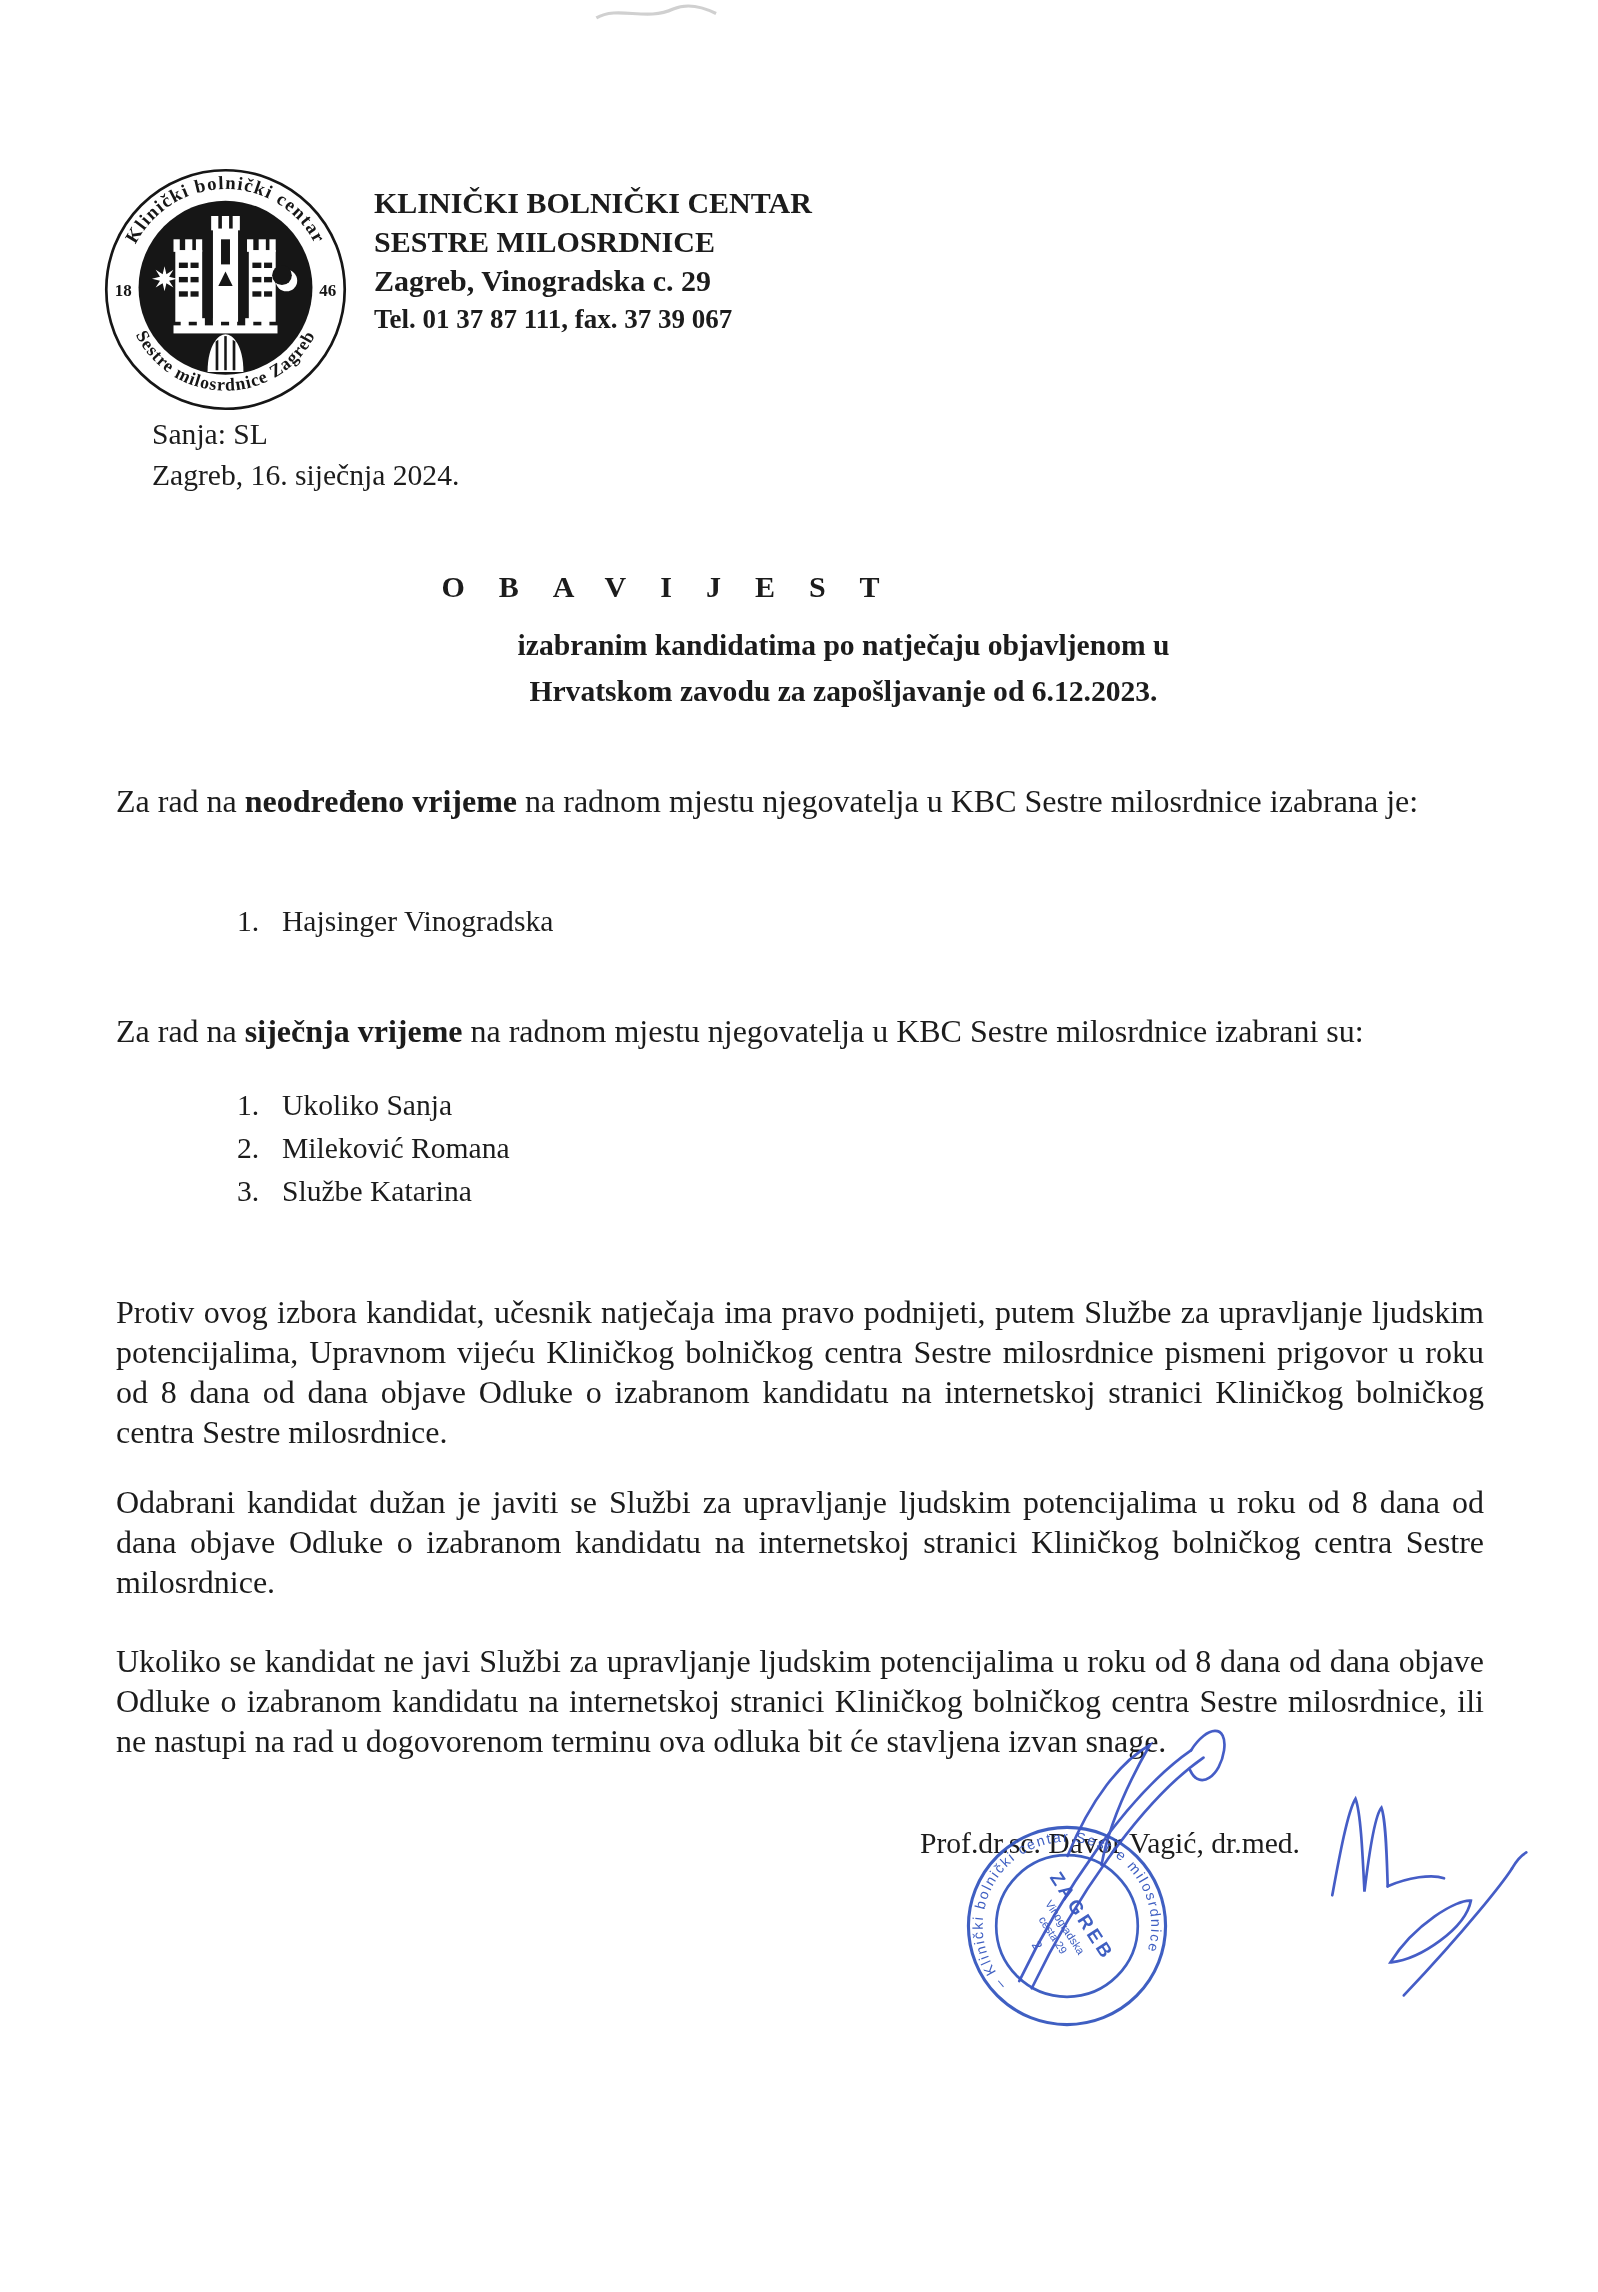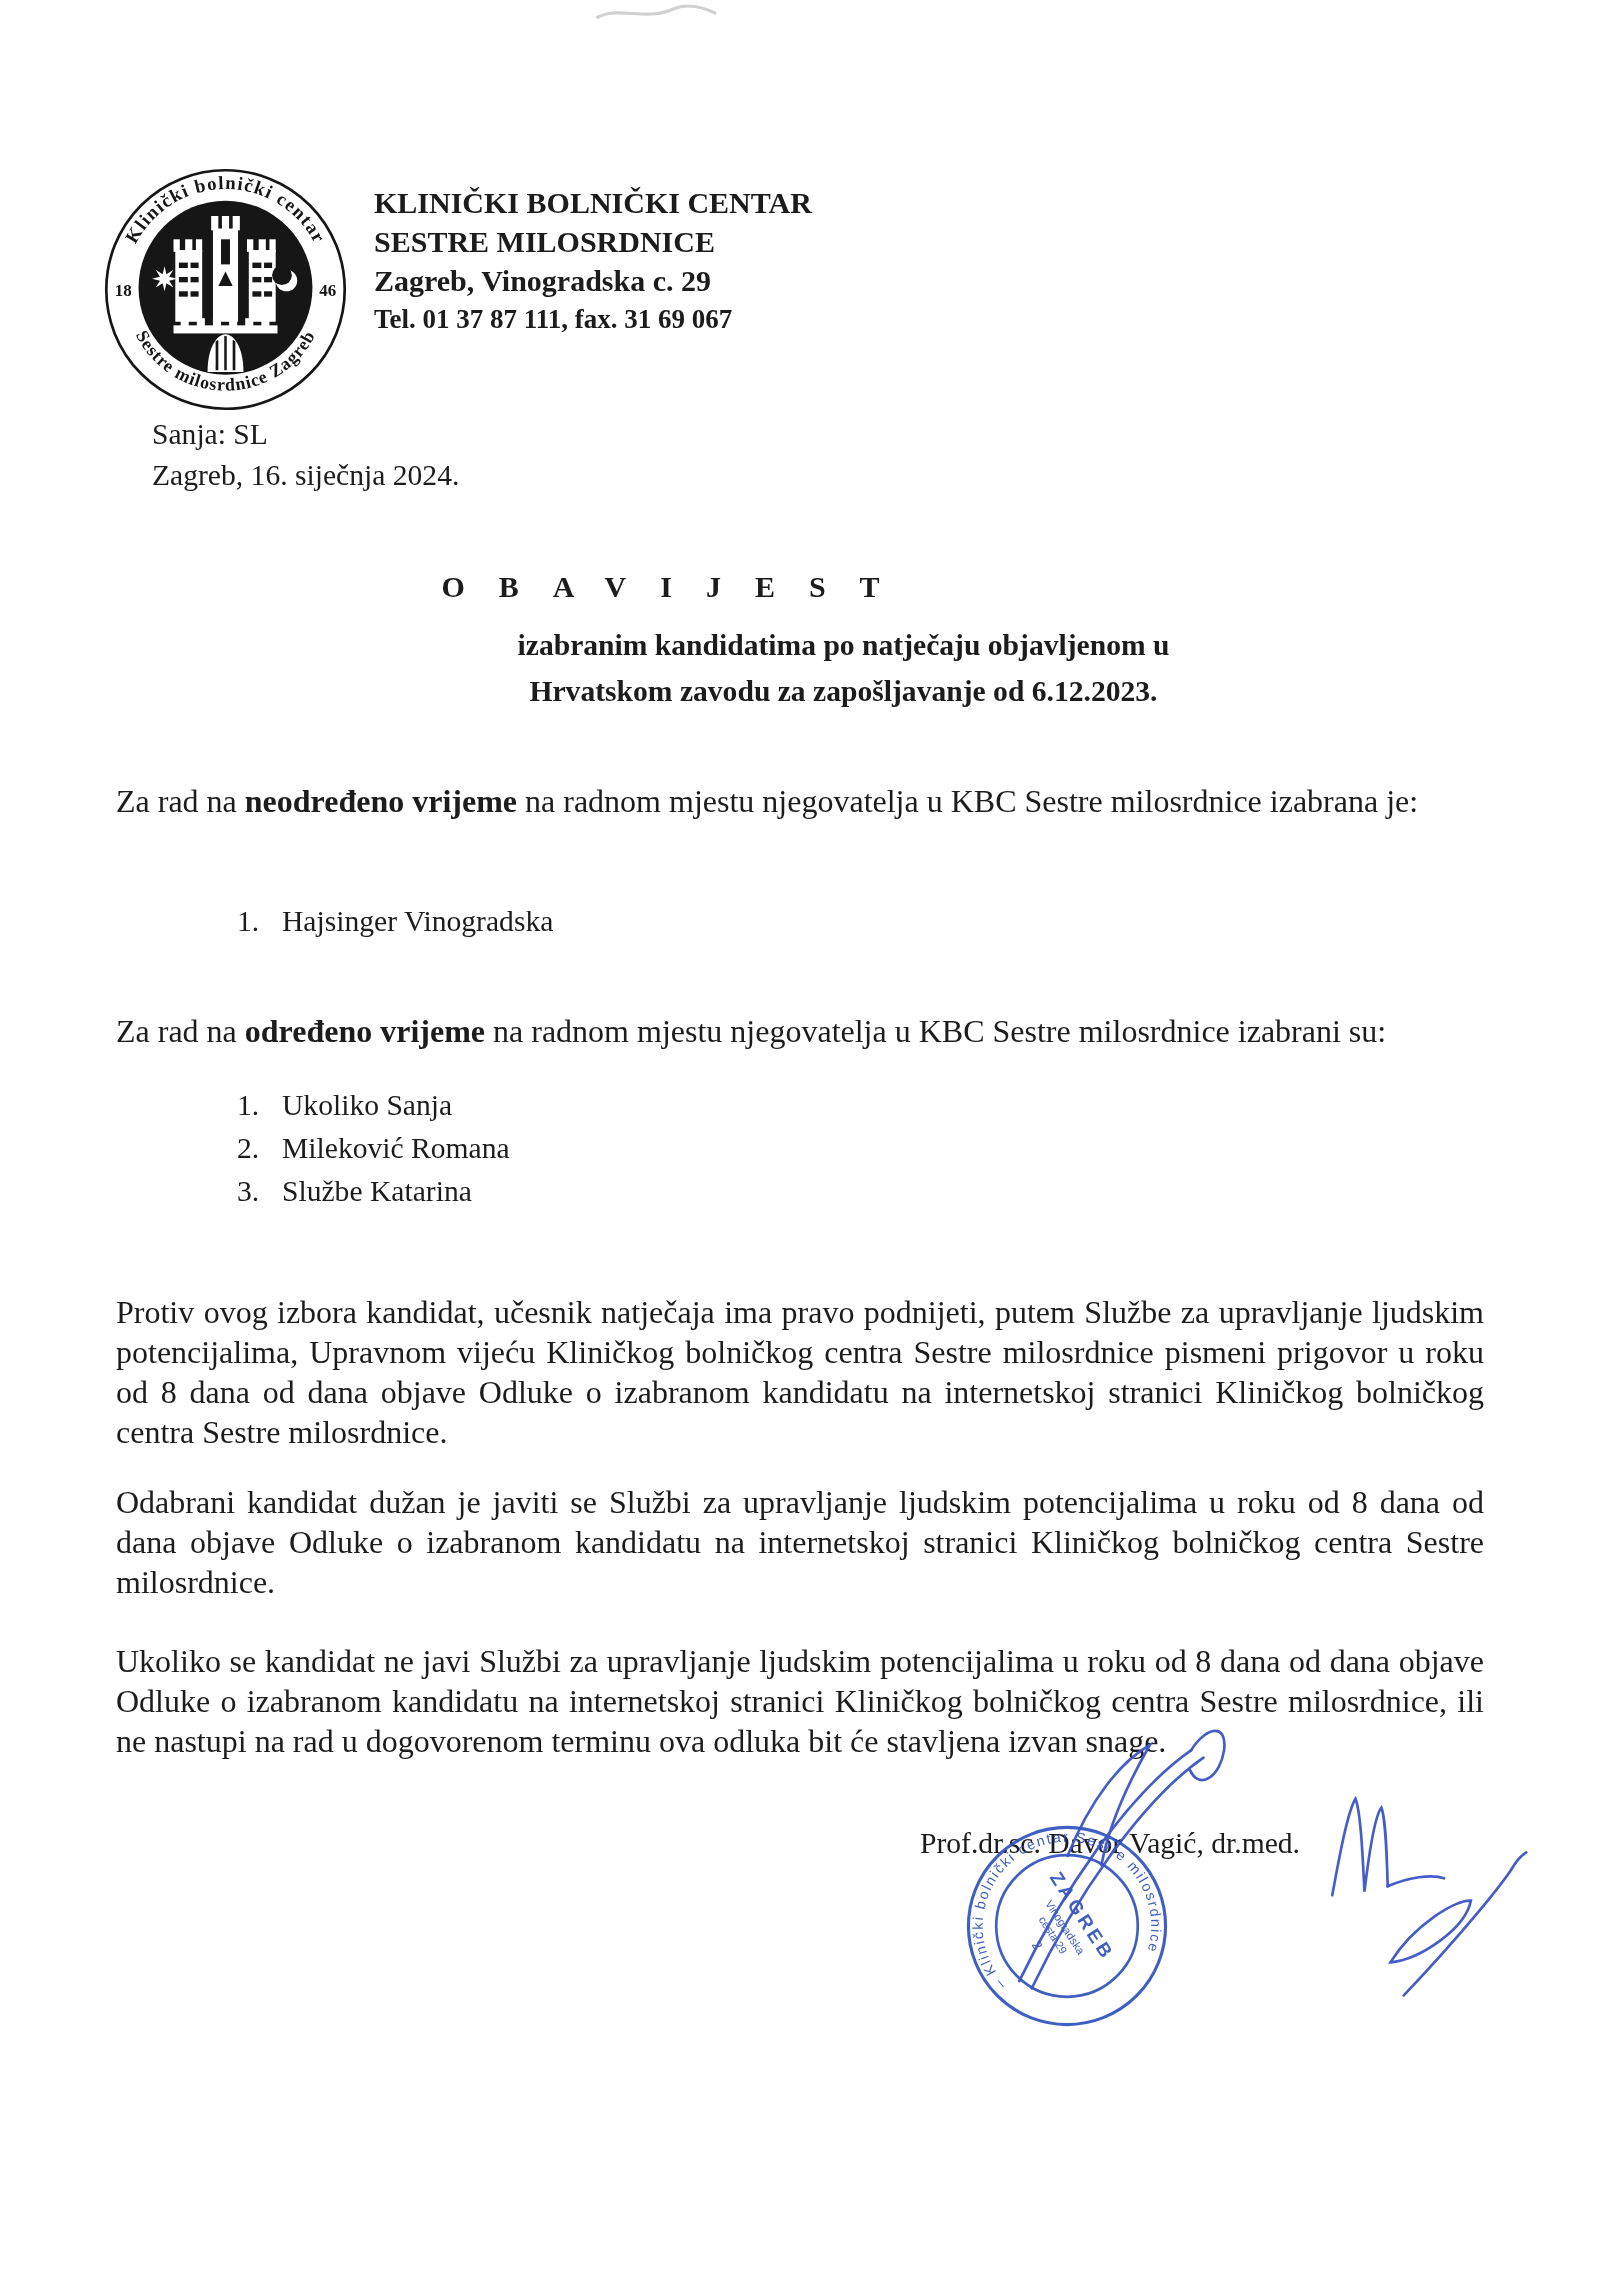--- a/index.html
+++ b/index.html
@@ -103,21 +103,21 @@
       <path d="M132 196 L132 230 L129 230 L129 198 Z"></path>
       <path d="M148 196 L148 230 L151 230 L151 198 Z"></path>
       <rect x="138.6" y="192" width="2.8" height="38"></rect>
     </g>
   </svg>
 
   <div class="abs letterhead">
     <div class="l">KLINIČKI BOLNIČKI CENTAR</div>
     <div class="l">SESTRE MILOSRDNICE</div>
     <div class="l">Zagreb, Vinogradska c. 29</div>
-    <div class="l small">Tel. 01 37 87 111, fax. 31 69 067</div>
+    <div class="l small">Tel. 01 37 87 111, fax. 37 39 067</div>
   </div>
 
   <div class="abs meta">
     <div>Sanja: SL</div>
     <div>Zagreb, 16. siječnja 2024.</div>
   </div>
 
   <div class="abs title-wrap">
     <span class="t">OBAVIJEST</span>
   </div>
@@ -131,21 +131,21 @@
   </p>
 
   <div class="abs list" style="top:900px">
     <div class="li">
       <span class="num">1.</span>
       <span>Hajsinger Vinogradska</span>
     </div>
   </div>
 
   <p class="abs para" style="top:1011px">
-    <span>Za rad na </span><b>određeno vrijeme</b><span> na radnom mjestu njegovatelja u KBC Sestre milosrdnice izabrani su:</span>
+    <span>Za rad na </span><b>siječnja vrijeme</b><span> na radnom mjestu njegovatelja u KBC Sestre milosrdnice izabrani su:</span>
   </p>
 
   <div class="abs list" style="top:1084px">
     <div class="li">
       <span class="num">1.</span>
       <span>Ukoliko Sanja</span>
     </div>
     <div class="li">
       <span class="num">2.</span>
       <span>Mileković Romana</span>

